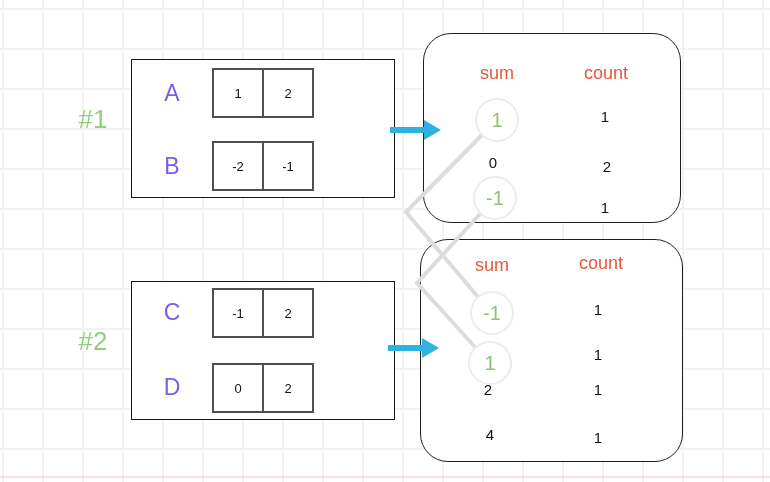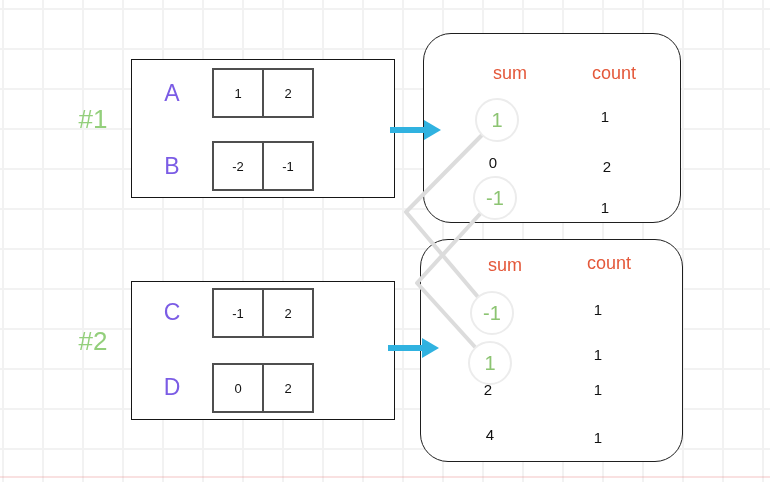--- a/index.html
+++ b/index.html
@@ -65,21 +65,21 @@
     position:absolute;
     background:#ffffff;
     border:1.5px solid #1f1f1f;
     border-radius:28px;
     box-sizing:border-box;
     z-index:2;
   }
   .col-header{
     position:absolute;
     width:60px;height:22px;line-height:22px;
-    text-align:right;
+    text-align:center;
     font-size:18px;
     color:#e4583a;
     z-index:4;
   }
   .sum-circle{
     position:absolute;
     width:44px;height:44px;
     box-sizing:border-box;
     border:2px solid #ececec;
     border-radius:50%;

